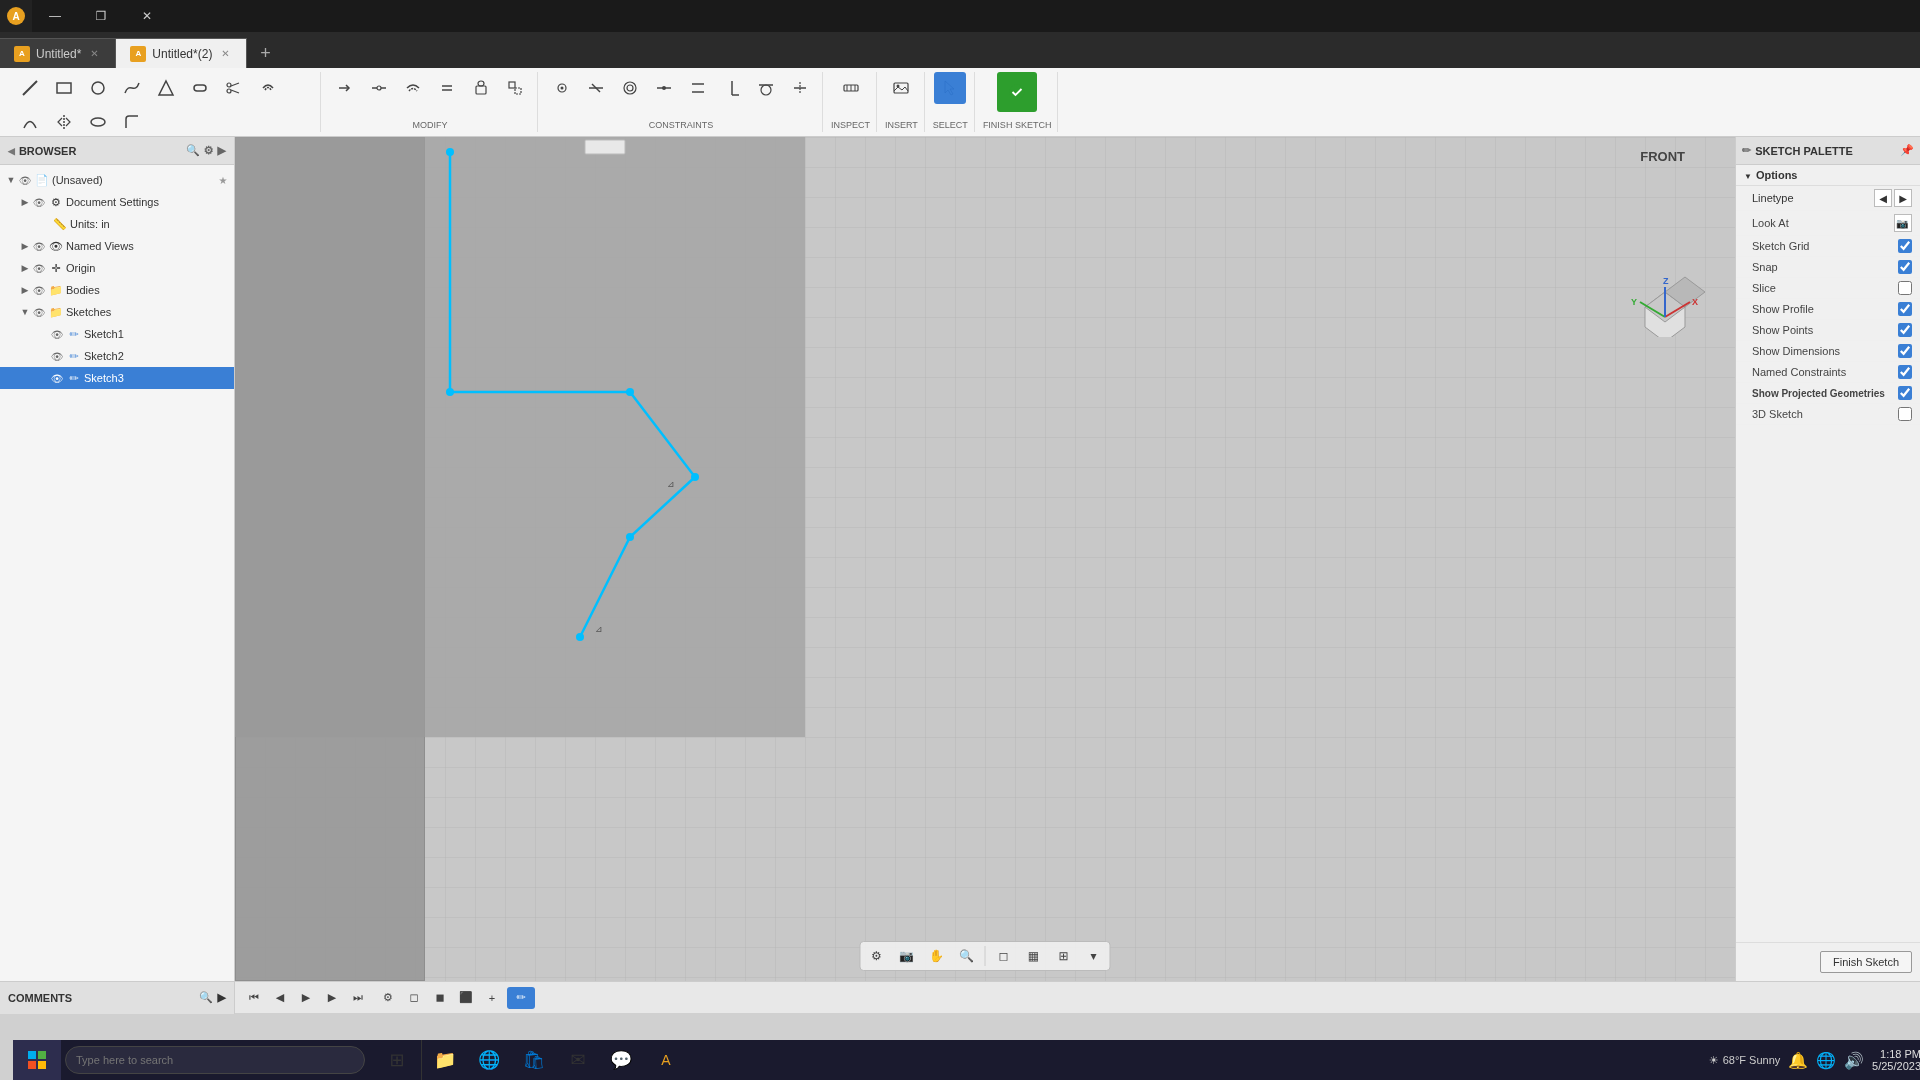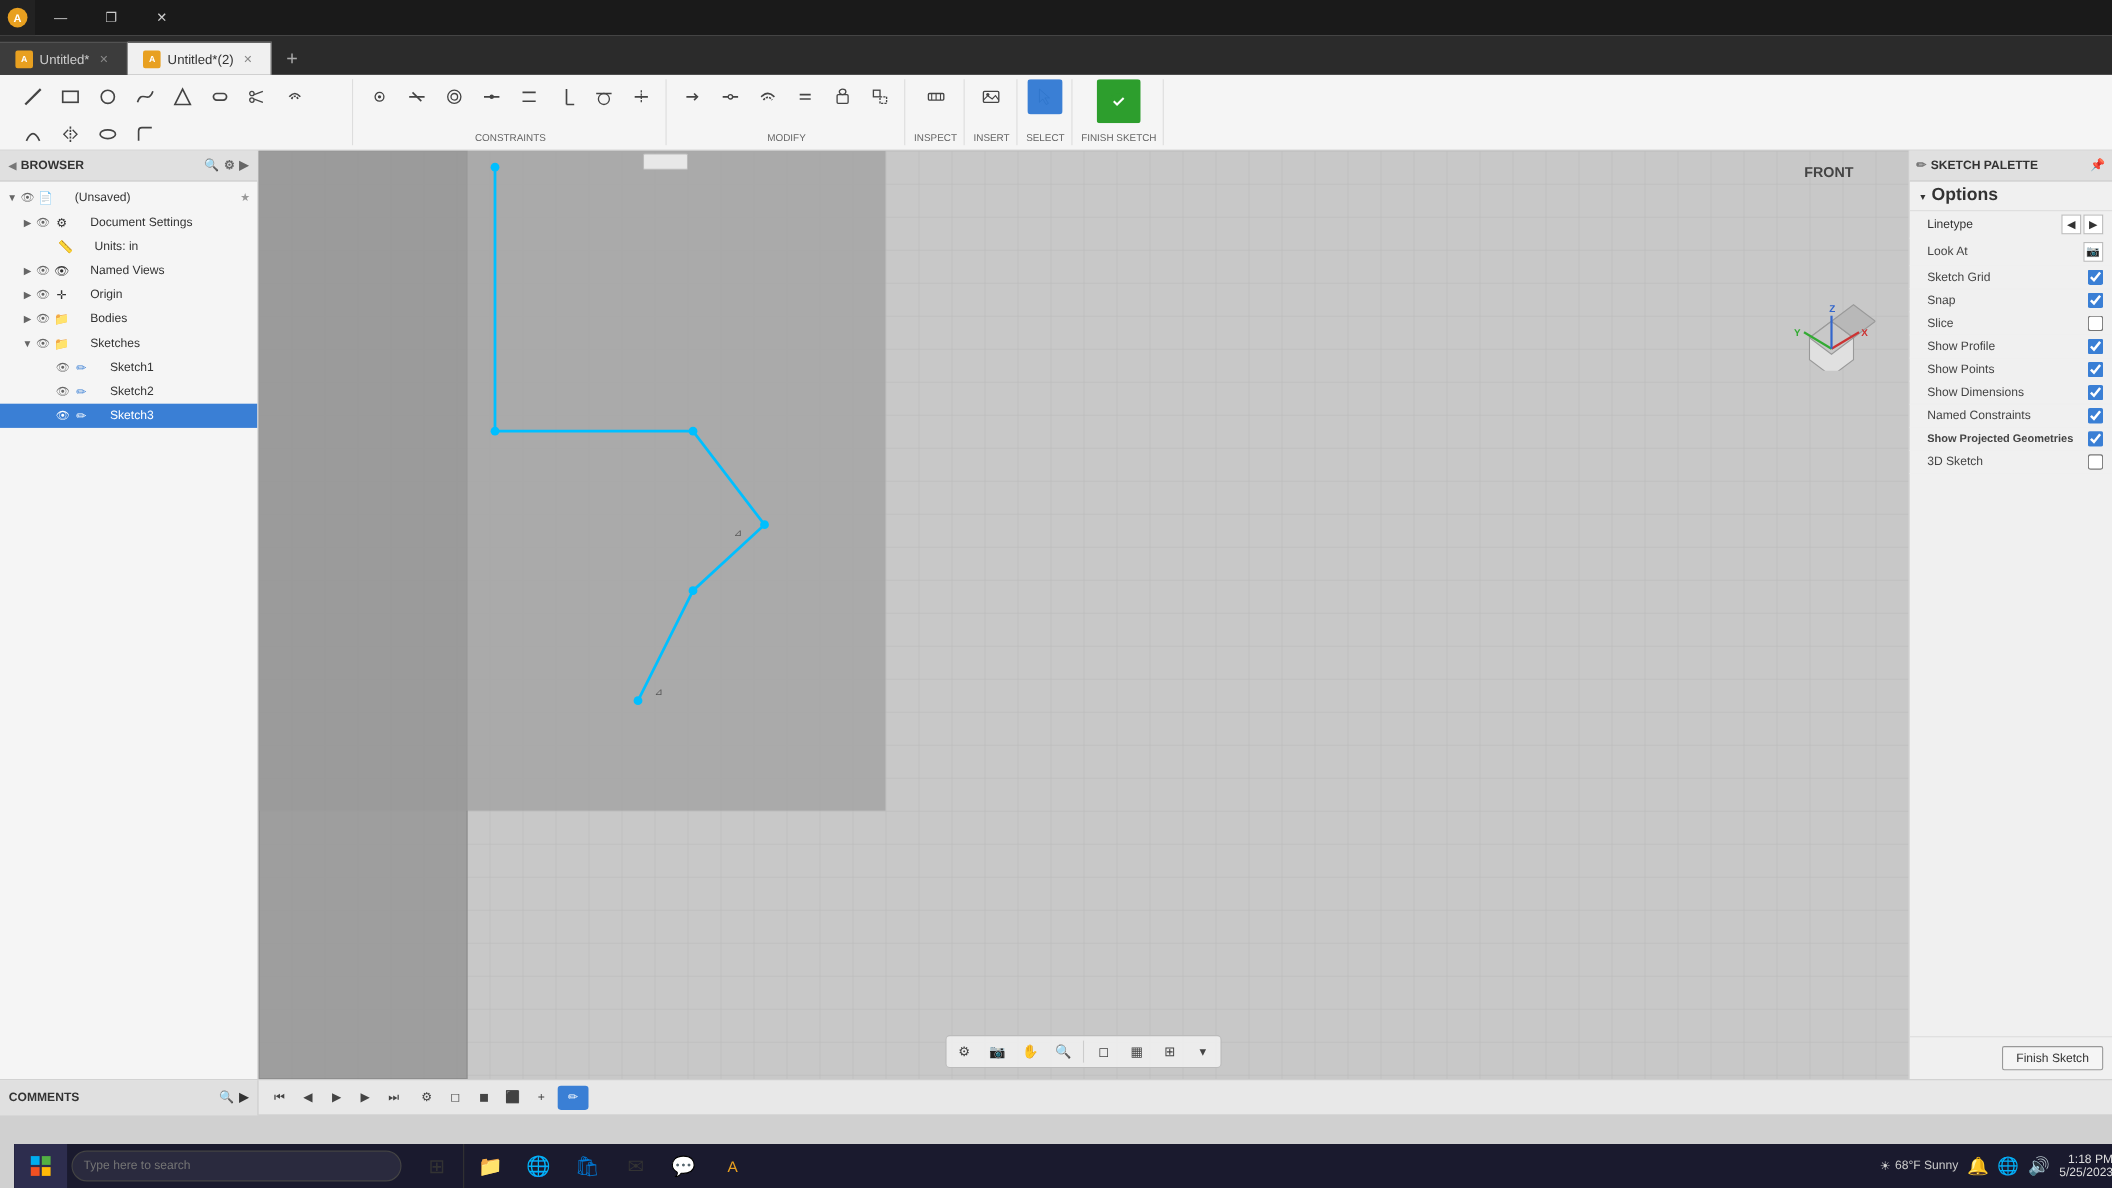--- a/index.html
+++ b/index.html
@@ -45,21 +45,21 @@
     #browser { width: 235px; min-width: 235px; background: #f5f5f5; border-right: 1px solid #ccc; display: flex; flex-direction: column; }
     #browser-header { height: 28px; background: #e0e0e0; display: flex; align-items: center; padding: 0 8px; justify-content: space-between; font-size: 11px; font-weight: bold; border-bottom: 1px solid #ccc; }
     #browser-header .header-controls { display: flex; gap: 4px; }
     .browser-tree { flex: 1; overflow-y: auto; padding: 4px 0; }
     .tree-item { display: flex; align-items: center; padding: 2px 4px; cursor: pointer; font-size: 11px; color: #333; height: 22px; }
     .tree-item.selected { background: #3a7fd5; color: white; }
     .tree-item.selected .item-icon { color: white; }
     .tree-arrow { width: 14px; height: 14px; display: inline-flex; align-items: center; justify-content: center; font-size: 9px; color: #666; cursor: pointer; flex-shrink: 0; }
     .tree-eye { width: 14px; height: 14px; display: inline-flex; align-items: center; justify-content: center; font-size: 10px; color: #666; cursor: pointer; flex-shrink: 0; }
     .item-icon { width: 16px; height: 16px; display: inline-flex; align-items: center; justify-content: center; font-size: 11px; flex-shrink: 0; margin: 0 2px; }
-    .item-label { flex: 1; overflow: hidden; text-overflow: ellipsis; white-space: nowrap; margin-left: 16px; }
+    .item-label { flex: 1; overflow: hidden; text-overflow: ellipsis; white-space: nowrap; }
     .item-star { width: 14px; height: 14px; display: inline-flex; align-items: center; justify-content: center; font-size: 10px; color: #999; }
 
     
     #viewport { flex: 1; position: relative; background: #c8c8c8; overflow: hidden; }
     #viewport-canvas { width: 100%; height: 100%; position: relative; }
     
     #viewport-canvas::before {
       content: '';
       position: absolute; top: 0; left: 0; right: 0; bottom: 0;
       background-image: linear-gradient(rgba(180,180,180,0.4) 1px, transparent 1px), linear-gradient(90deg, rgba(180,180,180,0.4) 1px, transparent 1px);
@@ -77,21 +77,21 @@
     #viewport-bottom { position: absolute; bottom: 10px; left: 50%; transform: translateX(-50%); display: flex; gap: 2px; background: rgba(240,240,240,0.9); border: 1px solid #bbb; border-radius: 4px; padding: 2px; }
     .vp-btn { width: 28px; height: 24px; display: flex; align-items: center; justify-content: center; font-size: 12px; cursor: pointer; border-radius: 3px; color: #444; }
     .vp-btn-divider { width: 1px; background: #ccc; margin: 2px; }
 
     
     #orient-cube { position: absolute; top: 120px; right: 30px; width: 80px; height: 80px; }
 
     
     #right-panel { width: 185px; min-width: 185px; background: #f0f0f0; border-left: 1px solid #ccc; display: flex; flex-direction: column; }
     #sketch-palette-header { height: 28px; background: #e0e0e0; display: flex; align-items: center; padding: 0 6px; font-size: 11px; font-weight: bold; border-bottom: 1px solid #ccc; justify-content: space-between; }
-    .palette-section-title { display: flex; align-items: center; gap: 4px; padding: 4px 8px; font-size: 16px; font-weight: bold; cursor: pointer; border-bottom: 1px solid #ddd; }
+    .palette-section-title { display: flex; align-items: center; gap: 4px; padding: 4px 8px; font-size: 11px; font-weight: bold; cursor: pointer; border-bottom: 1px solid #ddd; }
     .palette-row { display: flex; align-items: center; padding: 3px 8px 3px 16px; justify-content: space-between; font-size: 11px; border-bottom: 1px solid #efefef; }
     .palette-row label { color: #444; }
     .palette-checkbox { width: 14px; height: 14px; accent-color: #3a7fd5; cursor: pointer; }
     .palette-select-row { display: flex; align-items: center; padding: 3px 8px 3px 16px; justify-content: space-between; font-size: 11px; border-bottom: 1px solid #efefef; }
     .palette-icon-btn { width: 18px; height: 18px; border: 1px solid #bbb; background: #fff; display: flex; align-items: center; justify-content: center; font-size: 10px; cursor: pointer; }
     .finish-btn { padding: 4px 12px; background: #f5f5f5; border: 1px solid #999; font-size: 11px; cursor: pointer; color: #333; border-radius: 2px; }
 
     
     #bottom-bar { display: flex; width: 100%; height: 32px; background: #e8e8e8; border-top: 1px solid #ccc; align-items: center; }
     #comments-panel { width: 235px; min-width: 235px; height: 32px; background: #e0e0e0; display: flex; align-items: center; padding: 0 8px; font-size: 11px; font-weight: bold; border-right: 1px solid #ccc; justify-content: space-between; }
@@ -223,74 +223,20 @@
           <svg viewBox="0 0 18 18">
               <path d="M3 15 L3 6 Q3 3 6 3 L15 3" fill="none" stroke="#444" stroke-width="1.5"></path>
             </svg>
         </div>
       </div>
       <div class="toolbar-group-label">CREATE</div>
     </div>
 
     <div class="toolbar-group">
       <div class="toolbar-icons">
-        <div class="toolbar-btn" title="Coincident">
-          <svg viewBox="0 0 18 18">
-              <circle cx="9" cy="9" r="4" fill="none" stroke="#444" stroke-width="1.2"></circle>
-              <circle cx="9" cy="9" r="1.5" fill="#444"></circle>
-            </svg>
-        </div>
-        <div class="toolbar-btn" title="Collinear">
-          <svg viewBox="0 0 18 18">
-              <line x1="2" y1="9" x2="16" y2="9" stroke="#444" stroke-width="1.5"></line>
-              <line x1="5" y1="5" x2="13" y2="13" stroke="#444" stroke-width="1.5"></line>
-            </svg>
-        </div>
-        <div class="toolbar-btn" title="Concentric">
-          <svg viewBox="0 0 18 18">
-              <circle cx="9" cy="9" r="6" fill="none" stroke="#444" stroke-width="1.2"></circle>
-              <circle cx="9" cy="9" r="3" fill="none" stroke="#444" stroke-width="1.2"></circle>
-            </svg>
-        </div>
-        <div class="toolbar-btn" title="Midpoint">
-          <svg viewBox="0 0 18 18">
-              <line x1="2" y1="9" x2="16" y2="9" stroke="#444" stroke-width="1.5"></line>
-              <circle cx="9" cy="9" r="2" fill="#444"></circle>
-            </svg>
-        </div>
-        <div class="toolbar-btn" title="Parallel">
-          <svg viewBox="0 0 18 18">
-              <line x1="3" y1="5" x2="15" y2="5" stroke="#444" stroke-width="1.5"></line>
-              <line x1="3" y1="13" x2="15" y2="13" stroke="#444" stroke-width="1.5"></line>
-            </svg>
-        </div>
-        <div class="toolbar-btn" title="Perpendicular">
-          <svg viewBox="0 0 18 18">
-              <line x1="9" y1="2" x2="9" y2="16" stroke="#444" stroke-width="1.5"></line>
-              <line x1="9" y1="16" x2="16" y2="16" stroke="#444" stroke-width="1.5"></line>
-            </svg>
-        </div>
-        <div class="toolbar-btn" title="Tangent">
-          <svg viewBox="0 0 18 18">
-              <circle cx="9" cy="11" r="5" fill="none" stroke="#444" stroke-width="1.2"></circle>
-              <line x1="2" y1="6" x2="16" y2="6" stroke="#444" stroke-width="1.5"></line>
-            </svg>
-        </div>
-        <div class="toolbar-btn" title="Horizontal/Vertical">
-          <svg viewBox="0 0 18 18">
-              <line x1="3" y1="9" x2="15" y2="9" stroke="#444" stroke-width="1.5"></line>
-              <line x1="9" y1="3" x2="9" y2="15" stroke="#444" stroke-width="1.2" stroke-dasharray="2,1"></line>
-            </svg>
-        </div>
-      </div>
-      <div class="toolbar-group-label">CONSTRAINTS</div>
-    </div>
-
-    <div class="toolbar-group">
-      <div class="toolbar-icons">
         <div class="toolbar-btn" title="Extend">
           <svg viewBox="0 0 18 18">
               <line x1="3" y1="9" x2="12" y2="9" stroke="#444" stroke-width="1.5"></line>
               <polyline points="10,6 13,9 10,12" fill="none" stroke="#444" stroke-width="1.5"></polyline>
             </svg>
         </div>
         <div class="toolbar-btn" title="Break">
           <svg viewBox="0 0 18 18">
               <line x1="2" y1="9" x2="7" y2="9" stroke="#444" stroke-width="1.5"></line>
               <line x1="11" y1="9" x2="16" y2="9" stroke="#444" stroke-width="1.5"></line>
@@ -316,20 +262,74 @@
             </svg>
         </div>
         <div class="toolbar-btn" title="Sketch Scale">
           <svg viewBox="0 0 18 18">
               <rect x="3" y="3" width="6" height="6" fill="none" stroke="#444" stroke-width="1.2"></rect>
               <rect x="9" y="9" width="6" height="6" fill="none" stroke="#444" stroke-width="1.2" stroke-dasharray="2,1"></rect>
             </svg>
         </div>
       </div>
       <div class="toolbar-group-label">MODIFY</div>
+    </div>
+
+    <div class="toolbar-group">
+      <div class="toolbar-icons">
+        <div class="toolbar-btn" title="Coincident">
+          <svg viewBox="0 0 18 18">
+              <circle cx="9" cy="9" r="4" fill="none" stroke="#444" stroke-width="1.2"></circle>
+              <circle cx="9" cy="9" r="1.5" fill="#444"></circle>
+            </svg>
+        </div>
+        <div class="toolbar-btn" title="Collinear">
+          <svg viewBox="0 0 18 18">
+              <line x1="2" y1="9" x2="16" y2="9" stroke="#444" stroke-width="1.5"></line>
+              <line x1="5" y1="5" x2="13" y2="13" stroke="#444" stroke-width="1.5"></line>
+            </svg>
+        </div>
+        <div class="toolbar-btn" title="Concentric">
+          <svg viewBox="0 0 18 18">
+              <circle cx="9" cy="9" r="6" fill="none" stroke="#444" stroke-width="1.2"></circle>
+              <circle cx="9" cy="9" r="3" fill="none" stroke="#444" stroke-width="1.2"></circle>
+            </svg>
+        </div>
+        <div class="toolbar-btn" title="Midpoint">
+          <svg viewBox="0 0 18 18">
+              <line x1="2" y1="9" x2="16" y2="9" stroke="#444" stroke-width="1.5"></line>
+              <circle cx="9" cy="9" r="2" fill="#444"></circle>
+            </svg>
+        </div>
+        <div class="toolbar-btn" title="Parallel">
+          <svg viewBox="0 0 18 18">
+              <line x1="3" y1="5" x2="15" y2="5" stroke="#444" stroke-width="1.5"></line>
+              <line x1="3" y1="13" x2="15" y2="13" stroke="#444" stroke-width="1.5"></line>
+            </svg>
+        </div>
+        <div class="toolbar-btn" title="Perpendicular">
+          <svg viewBox="0 0 18 18">
+              <line x1="9" y1="2" x2="9" y2="16" stroke="#444" stroke-width="1.5"></line>
+              <line x1="9" y1="16" x2="16" y2="16" stroke="#444" stroke-width="1.5"></line>
+            </svg>
+        </div>
+        <div class="toolbar-btn" title="Tangent">
+          <svg viewBox="0 0 18 18">
+              <circle cx="9" cy="11" r="5" fill="none" stroke="#444" stroke-width="1.2"></circle>
+              <line x1="2" y1="6" x2="16" y2="6" stroke="#444" stroke-width="1.5"></line>
+            </svg>
+        </div>
+        <div class="toolbar-btn" title="Horizontal/Vertical">
+          <svg viewBox="0 0 18 18">
+              <line x1="3" y1="9" x2="15" y2="9" stroke="#444" stroke-width="1.5"></line>
+              <line x1="9" y1="3" x2="9" y2="15" stroke="#444" stroke-width="1.2" stroke-dasharray="2,1"></line>
+            </svg>
+        </div>
+      </div>
+      <div class="toolbar-group-label">CONSTRAINTS</div>
     </div>
 
     <div class="toolbar-group">
       <div class="toolbar-icons">
         <div class="toolbar-btn" title="Measure">
           <svg viewBox="0 0 18 18">
               <rect x="2" y="6" width="14" height="6" rx="1" fill="none" stroke="#444" stroke-width="1.2"></rect>
               <line x1="5" y1="6" x2="5" y2="12" stroke="#444" stroke-width="1"></line>
               <line x1="9" y1="6" x2="9" y2="12" stroke="#444" stroke-width="1"></line>
               <line x1="13" y1="6" x2="13" y2="12" stroke="#444" stroke-width="1"></line>

